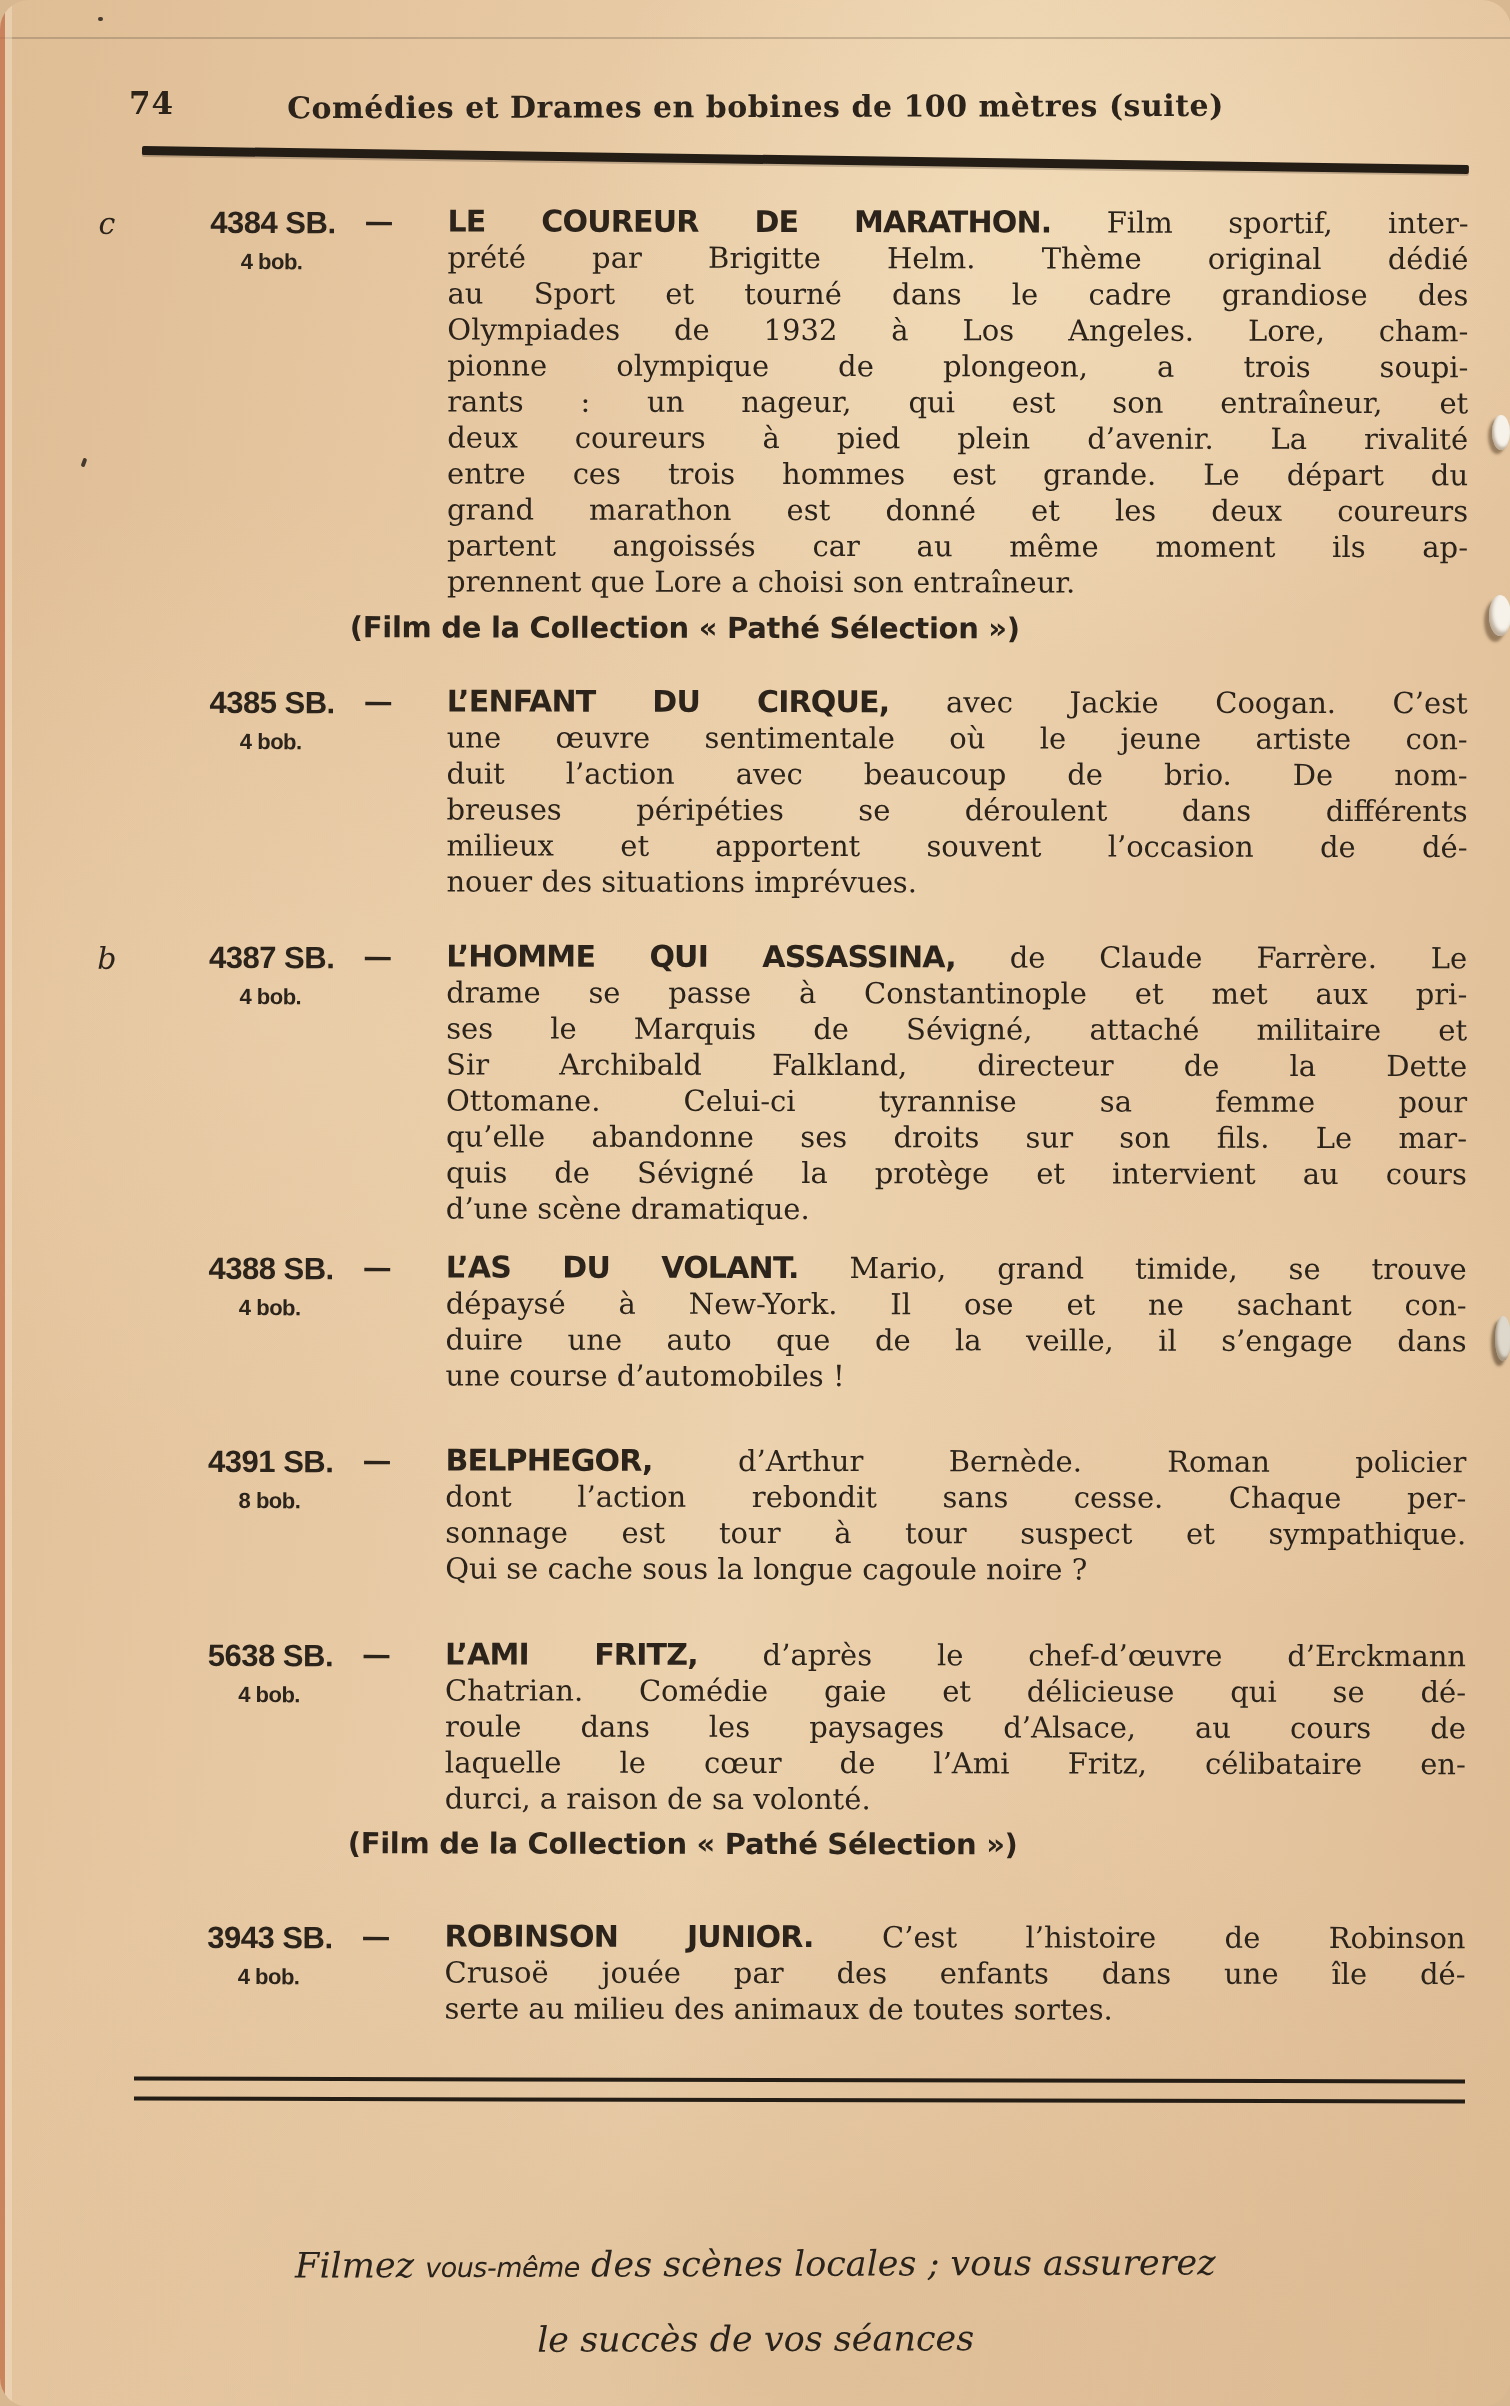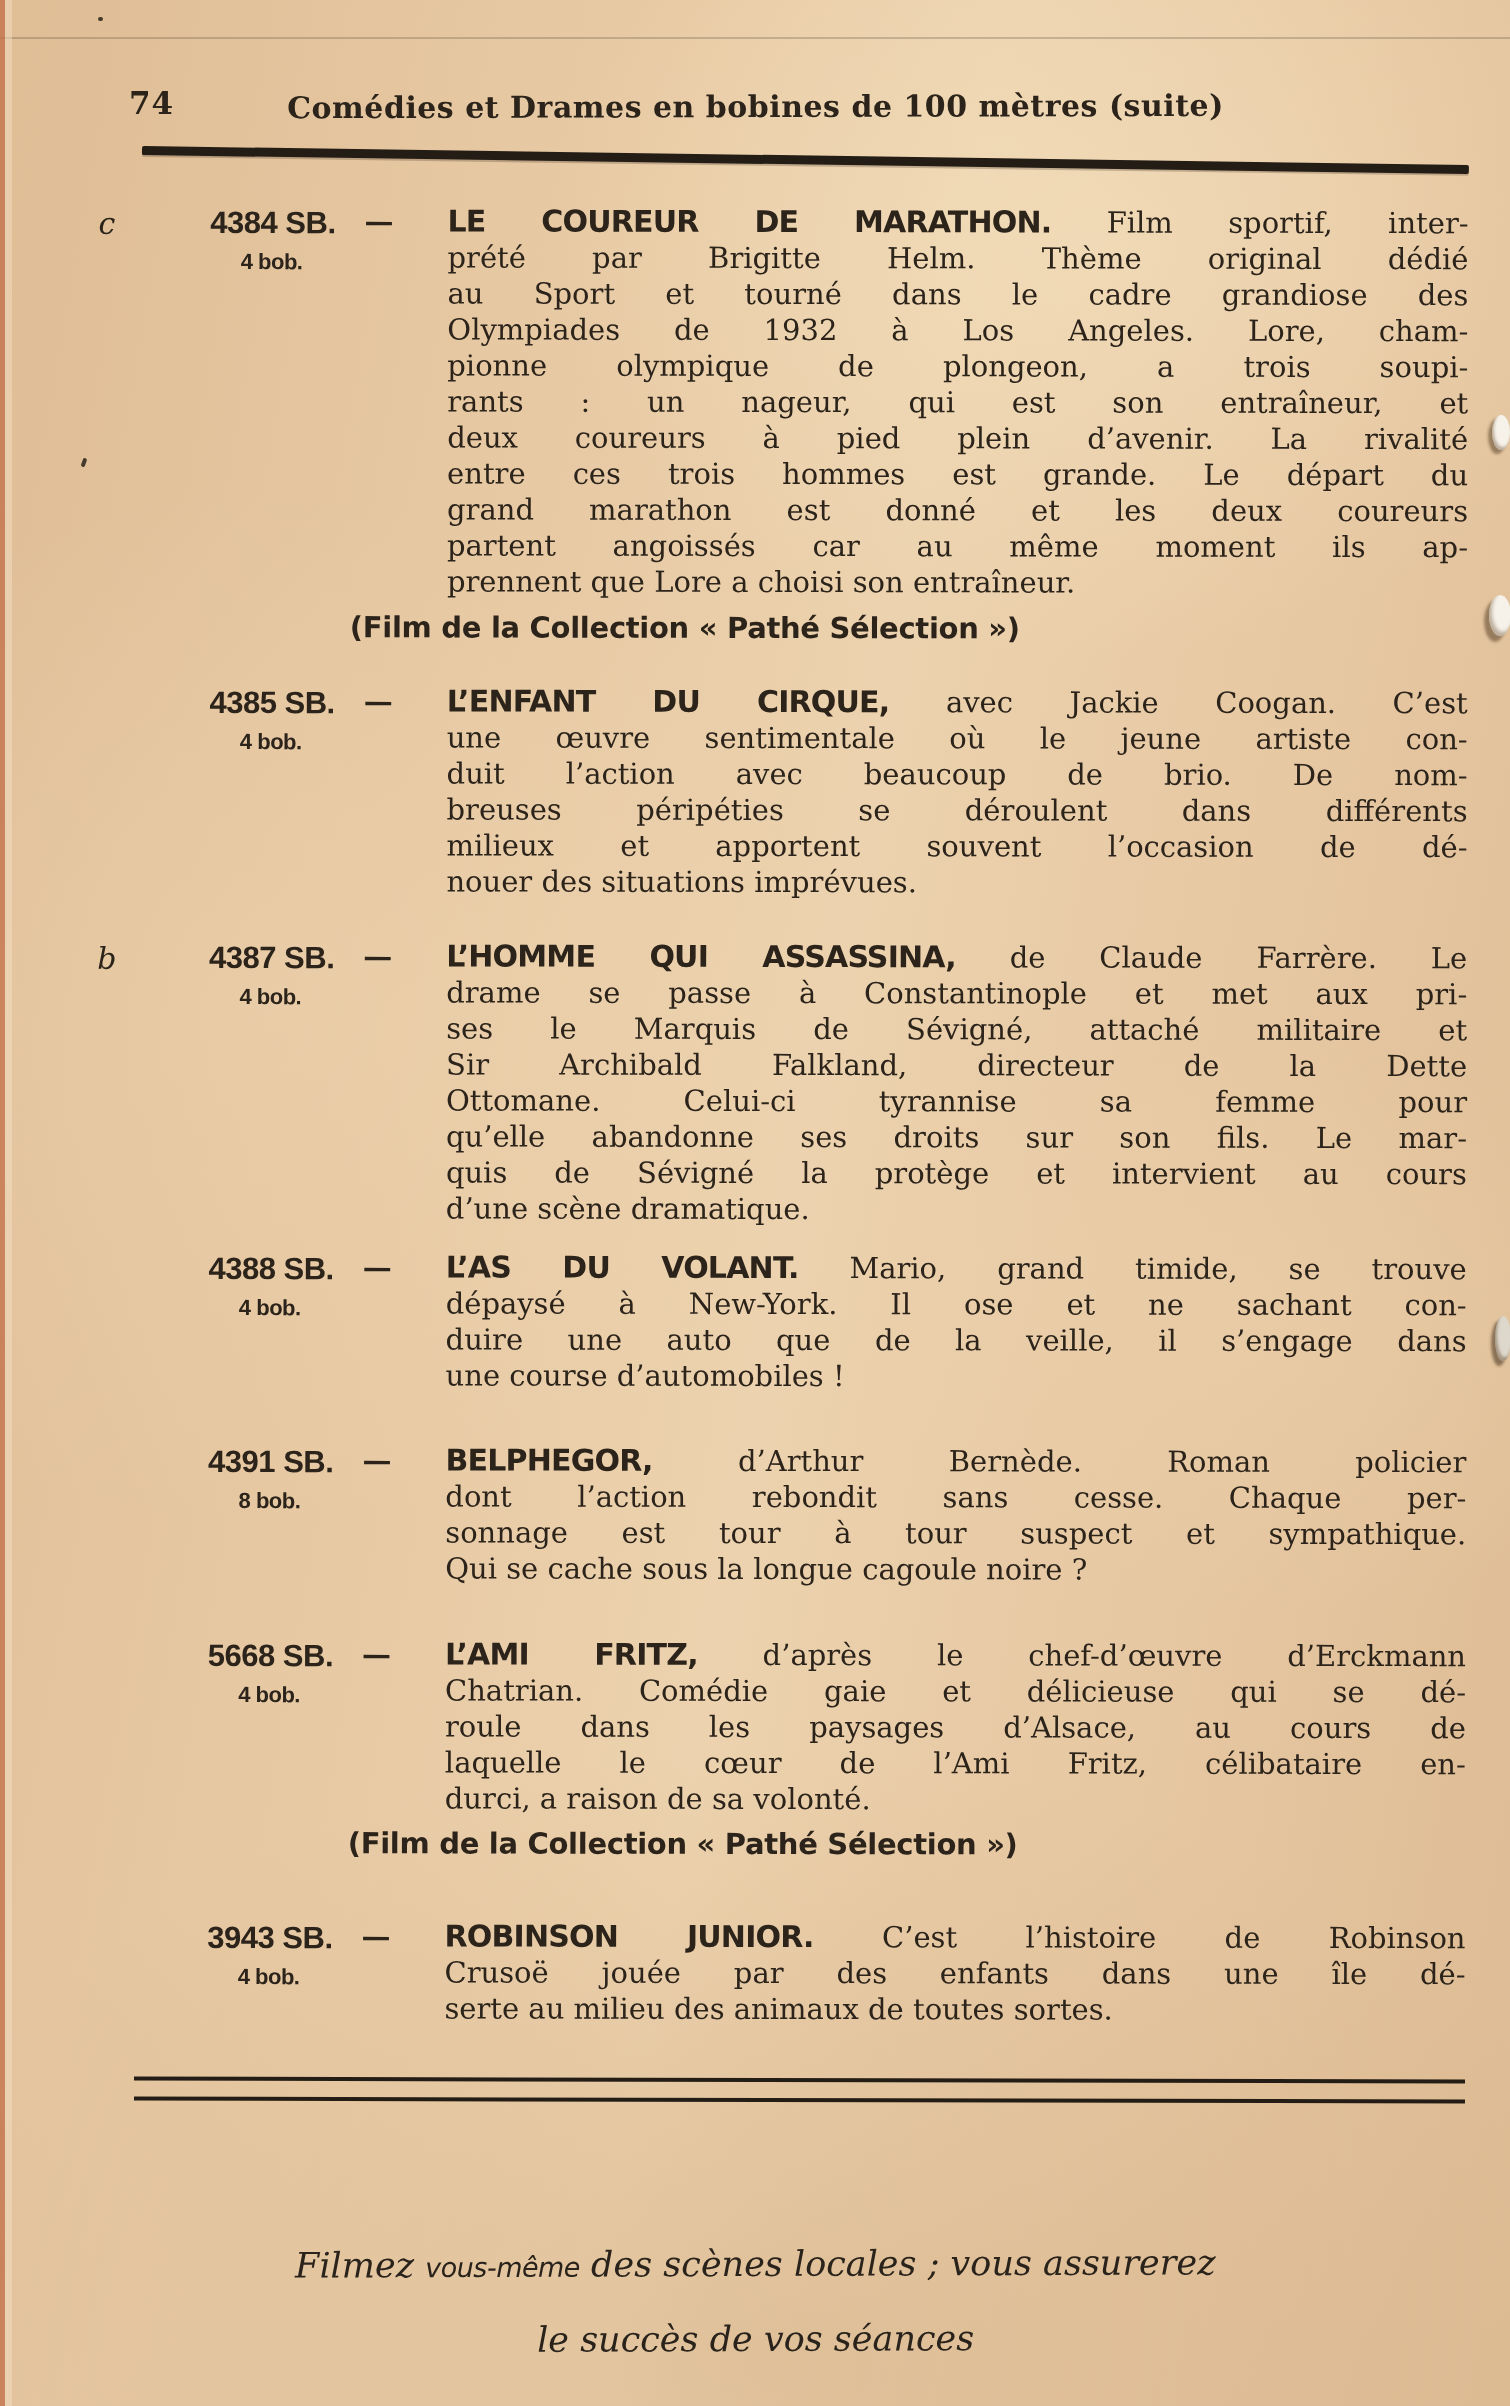--- a/index.html
+++ b/index.html
@@ -9,20 +9,21 @@
     height:2407px;
     overflow:hidden;
     font-family:"DejaVu Serif", serif;
     color:#2c241b;
     background:
       radial-gradient(ellipse 873px 679px at 72% 10%, rgba(247,228,194,.50), transparent 62%),
       radial-gradient(ellipse 970px 873px at 18% 42%, rgba(242,219,184,.32), transparent 60%),
       radial-gradient(ellipse 679px 485px at 85% 55%, rgba(240,216,178,.30), transparent 60%),
       radial-gradient(ellipse 1261px 873px at 50% 98%, rgba(196,155,110,.28), transparent 70%),
       linear-gradient(100deg, #dfbd95 0%, #e6c8a2 28%, #ecd2ae 52%, #e5c6a0 78%, #ddbb93 100%);
+    border-radius: 29px;
   }
   
   .top-edge-line{position:absolute;left:0;top:37px;width:100%;height:1.9px;background:rgba(104,88,72,.30);}
   .left-page-edge{position:absolute;left:0;top:0;width:4.9px;height:100%;background:#c26f48;opacity:.75;}
   .left-page-edge2{position:absolute;left:4.9px;top:0;width:6.8px;height:100%;background:#f3e2ca;opacity:.45;}
   .speck{position:absolute;background:#463a2c;border-radius:50%;}
   .paper-mark{position:absolute;background:#f6f2ea;border-radius:50%;}
   .paper-mark.m1{left:1492px;top:415px;width:18.4px;height:35px;box-shadow:-3.9px 3.9px 2.9px rgba(90,66,40,.55), inset 1.9px -2.9px 2.9px rgba(120,90,60,.45);}
   .paper-mark.m2{left:1489px;top:595px;width:22px;height:41px;box-shadow:-4.9px 5.8px 2.9px rgba(90,66,40,.55), inset 2.9px -3.9px 3.9px rgba(120,90,60,.45);}
   .paper-mark.m3{left:1495px;top:1316px;width:15.5px;height:45px;background:#ded8cc;box-shadow:-3.9px 4.9px 2.9px rgba(80,60,38,.6), inset 1.9px -3.9px 2.9px rgba(110,85,58,.5);}
@@ -170,21 +171,21 @@
           <div class="tline">dont l’action rebondit sans cesse. Chaque per-</div>
           <div class="tline">sonnage est tour à tour suspect et sympathique.</div>
           <div class="tline last">Qui se cache sous la longue cagoule noire ?</div>
         </div>
 
     </div>
 
     <div class="entry" style="margin-top: 50px;">
       <div class="margin-letter"></div>
       <div class="code-block">
-        <div>5668 SB.</div>
+        <div>5638 SB.</div>
         <div class="reel-count">4 bob.</div>
       </div>
       <div class="entry-dash">—</div>
       <div class="entry-text">
           <div class="tline"><span class="film-title">L’AMI FRITZ,</span> d’après le chef-d’œuvre d’Erckmann</div>
           <div class="tline">Chatrian. Comédie gaie et délicieuse qui se dé-</div>
           <div class="tline">roule dans les paysages d’Alsace, au cours de</div>
           <div class="tline">laquelle le cœur de l’Ami Fritz, célibataire en-</div>
           <div class="tline last">durci, a raison de sa volonté.</div>
         </div>

